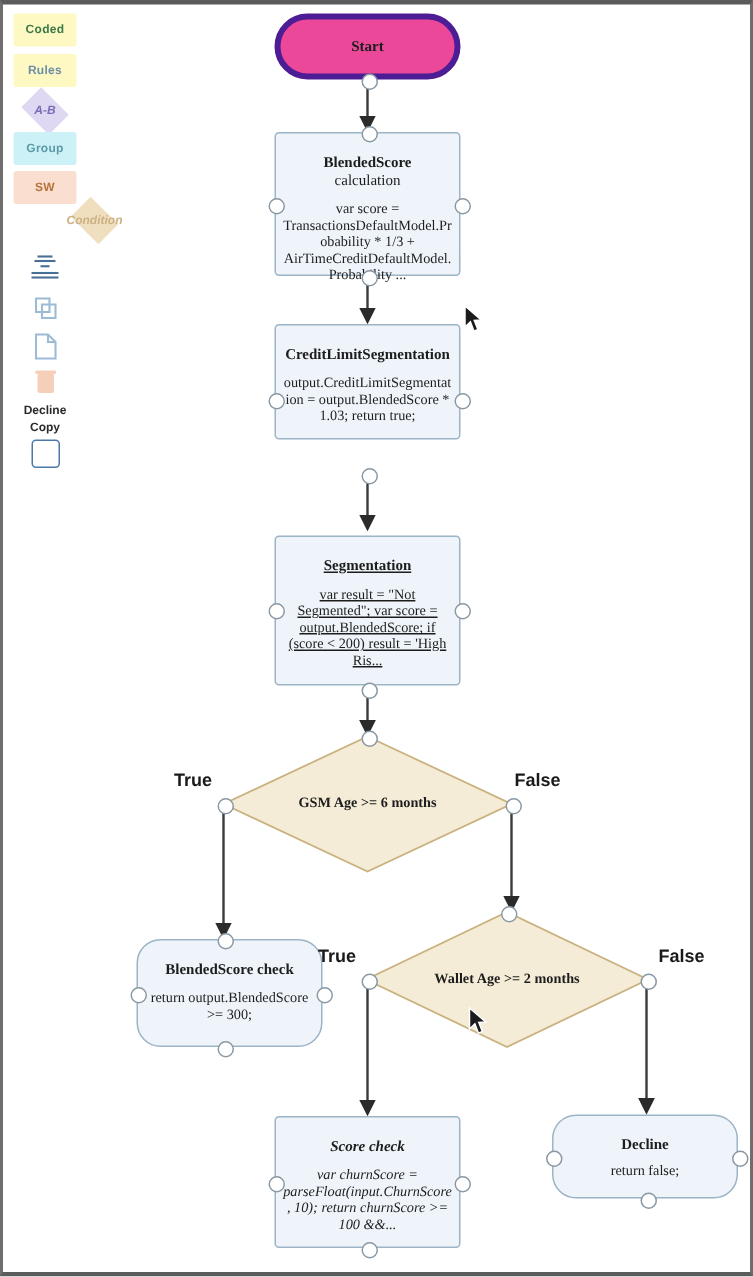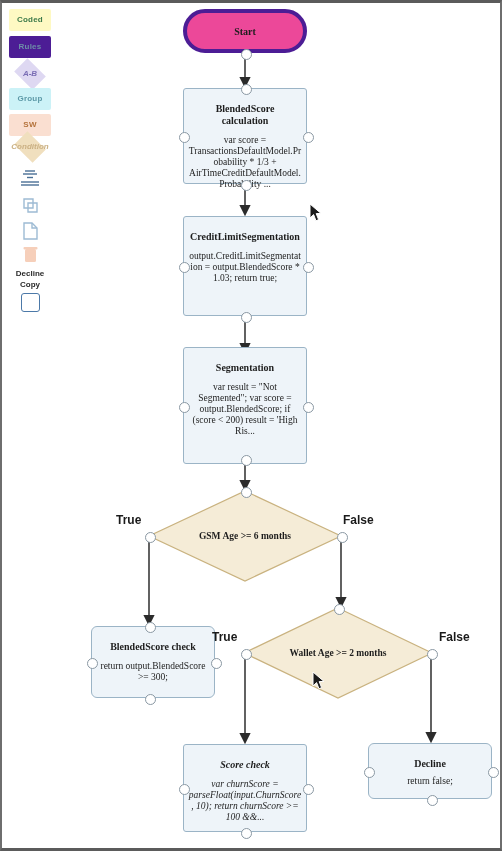--- a/index.html
+++ b/index.html
@@ -131,21 +131,21 @@
   .node.terminator {
     background: #ec4899;
     border: 4px solid #4c1d95;
     border-radius: 22px;
   }
   .node.terminator .node-title {
     padding: 0;
     line-height: inherit;
   }
   .node.rounded {
-    border-radius: 6px;
+    border-radius: 16px;
   }
 
   
   .diamond {
     position: absolute;
   }
   .diamond svg {
     position: absolute;
     left: 0; top: 0;
     overflow: visible;
@@ -240,30 +240,30 @@
       </svg>
       <div class="diamond-label">Wallet Age &gt;= 2 months</div>
     </div>
 
     <div class="node terminator" style="left:181px; top:6px; width:124px; height:44px; display:flex; align-items:center; justify-content:center;">
       <div class="node-title">Start</div>
     </div>
 
     <div class="node" style="left:181px; top:85px; width:124px; height:96px;">
       <div class="node-title">BlendedScore</div>
-      <div class="node-title" style="font-weight:bold; padding-top:0;">calculation</div>
+      <div class="node-title" style="font-weight:normal; padding-top:0;">calculation</div>
       <div class="node-body">var score = TransactionsDefaultModel.Probability * 1/3 + AirTimeCreditDefaultModel.Probability ...</div>
     </div>
 
-    <div class="node" style="left:181px; top:213px; width:124px; height:100px;">
+    <div class="node" style="left:181px; top:213px; width:124px; height:77px;">
       <div class="node-title">CreditLimitSegmentation</div>
       <div class="node-body">output.CreditLimitSegmentation = output.BlendedScore * 1.03; return true;</div>
     </div>
 
-    <div class="node" style="left:181px; top:344px; width:124px; height:117px;">
+    <div class="node" style="left:181px; top:354px; width:124px; height:100px;text-decoration:underline;">
       <div class="node-title">Segmentation</div>
       <div class="node-body">var result = "Not Segmented"; var score = output.BlendedScore; if (score &lt; 200) result = 'High Ris...</div>
     </div>
 
     <div class="node rounded" style="left:89px; top:623px; width:124px; height:72px;">
       <div class="node-title">BlendedScore check</div>
       <div class="node-body">return output.BlendedScore &gt;= 300;</div>
     </div>
 
     <div class="node" style="left:181px; top:741px; width:124px; height:88px;font-style:italic;">
@@ -317,39 +317,39 @@
     <div class="edge-label" style="left:210px; top:627px;">True</div>
     <div class="edge-label" style="left:437px; top:627px;">False</div>
 
     <div id="palette">
 
       <div class="pal-item" style="top:4px;">
         <div class="pal-rect" style="background:#fef9c3; color:#3d7a4a;">Coded</div>
       </div>
 
       <div class="pal-item" style="top:31px;">
-        <div class="pal-rect" style="background:#4c1d95; color:#6d8ea8;">Rules</div>
+        <div class="pal-rect" style="background:#fef9c3; color:#6d8ea8;">Rules</div>
       </div>
 
       <div class="pal-item" style="top:56px;">
         <div class="pal-diamond-wrap">
           <div class="pal-diamond" style="background:#ded8f2;"></div>
           <div class="pal-diamond-label" style="color:#7a6db5;">A-B</div>
         </div>
       </div>
 
       <div class="pal-item" style="top:83px;">
         <div class="pal-rect" style="background:#ccf2f7; color:#5d9aa8;">Group</div>
       </div>
 
       <div class="pal-item" style="top:109px;">
         <div class="pal-rect" style="background:#fadfd1; color:#b5743d;">SW</div>
       </div>
 
-      <div class="pal-item" style="top:129px;">
+      <div class="pal-item" style="top:129px;margin-left:33px;">
         <div class="pal-diamond-wrap">
           <div class="pal-diamond" style="background:#f0dfbe;"></div>
           <div class="pal-diamond-label" style="color:#cbb184;">Condition</div>
         </div>
       </div>
 
       <div class="pal-item" style="top:163px;">
         <div class="pal-icon">
           <svg width="44" height="22" viewBox="0 0 44 22">
             <g stroke="#4a6f96" stroke-width="1.4" fill="none">

